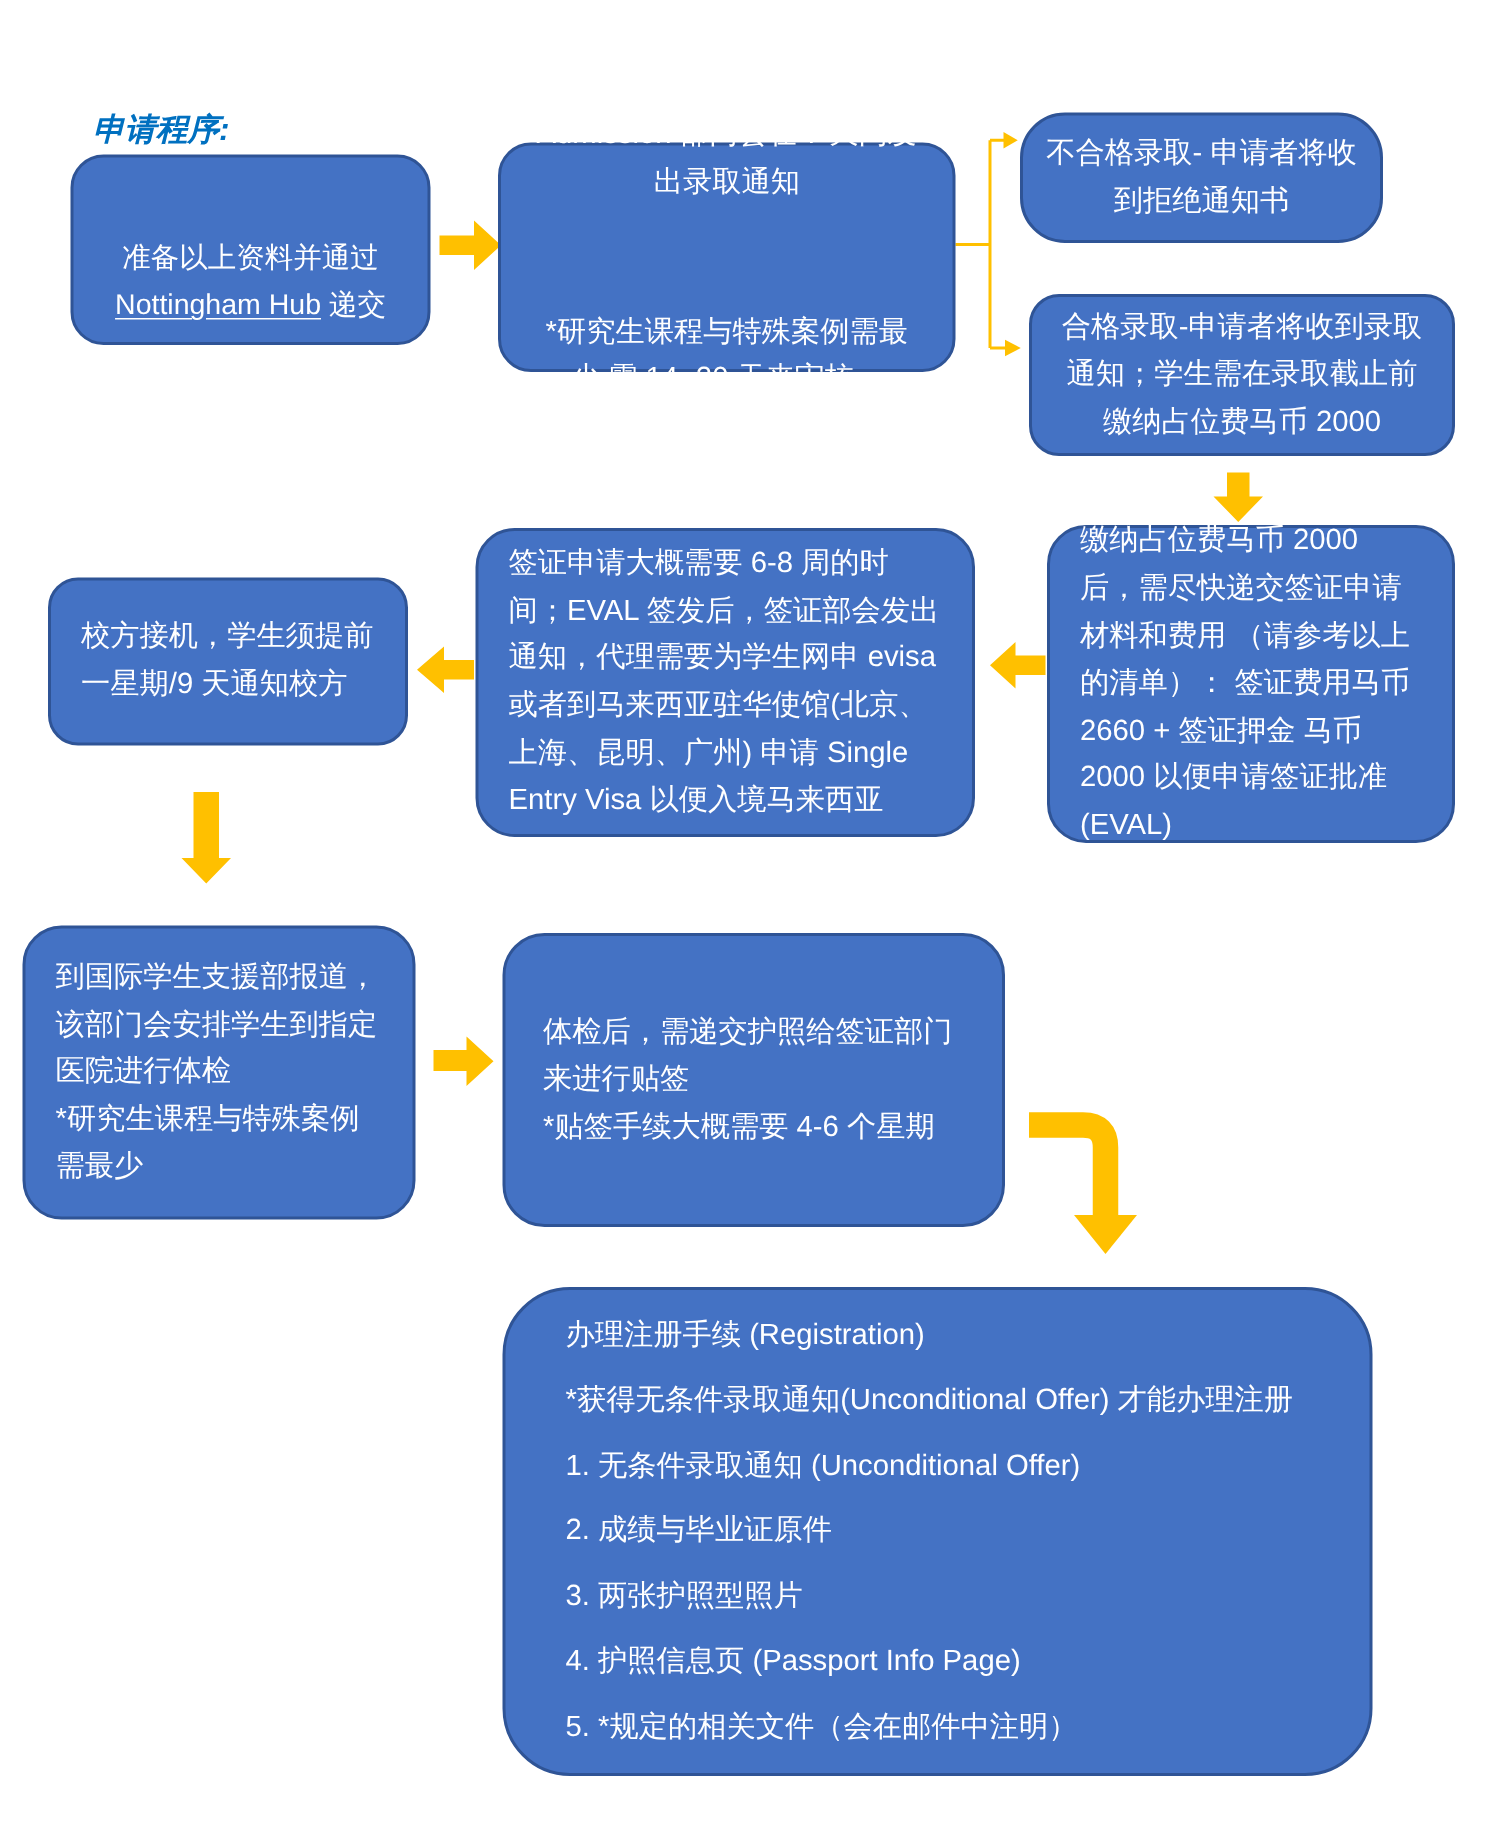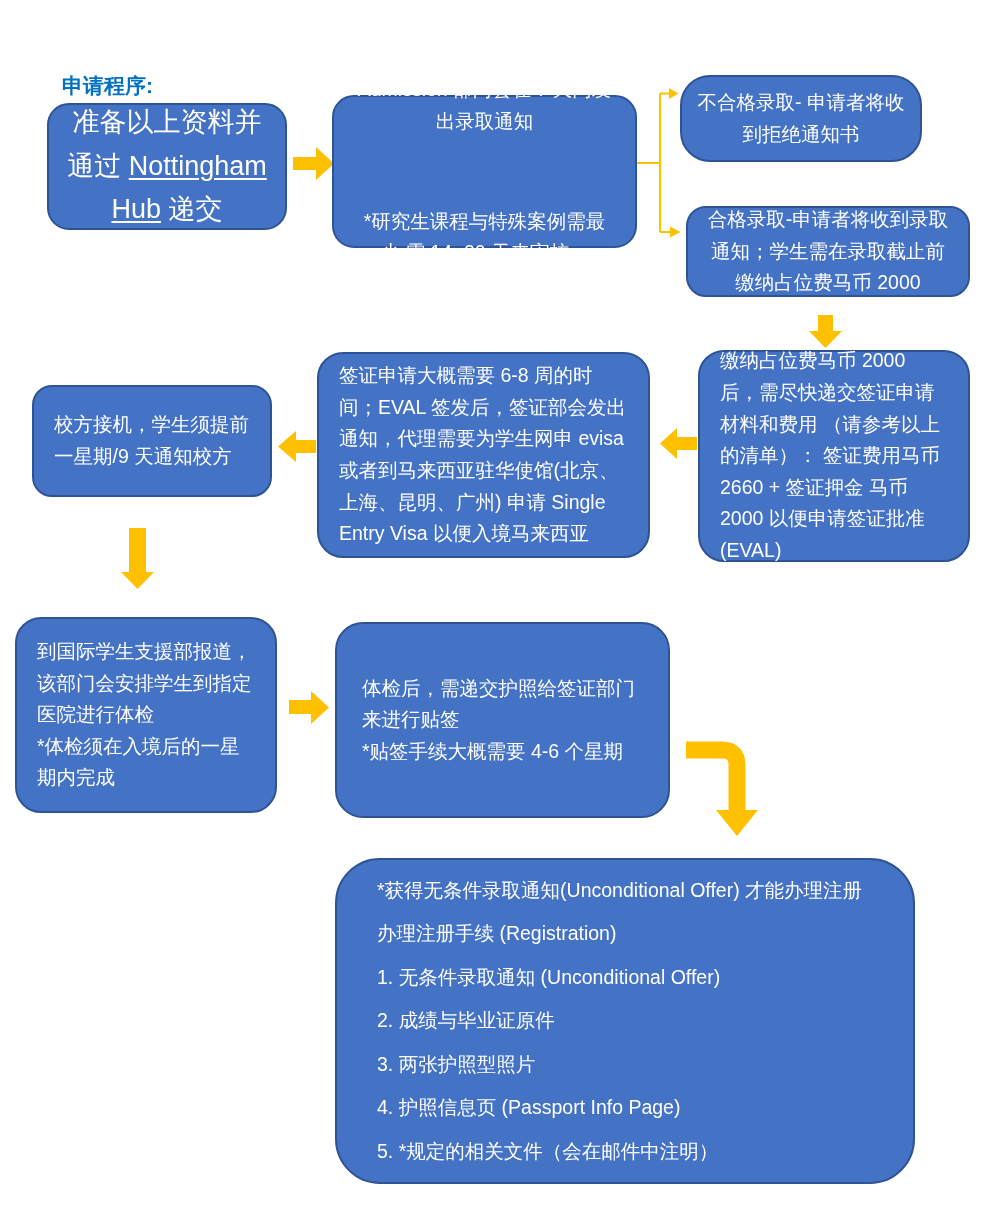--- a/index.html
+++ b/index.html
@@ -17,42 +17,43 @@
     background: #ffffff;
     font-family: "Liberation Sans", "DejaVu Sans", sans-serif;
     overflow: hidden;
   }
   .page-title {
     position: absolute;
     left: 62px; top: 72px;
     font-size: 21px;
     font-weight: bold;
     color: var(--title-color);
+    font-style: italic;
   }
   .flow-box {
     position: absolute;
     box-sizing: border-box;
     background: var(--box-fill);
     border: 2px solid var(--box-border);
     color: var(--text);
     display: flex;
     flex-direction: column;
     justify-content: center;
     font-size: 19.5px;
     line-height: 1.62;
   }
   .ta-center { text-align: center; }
   .ta-left { text-align: left; }
   .pre { white-space: pre-line; }
   .u-link { text-decoration: underline; text-underline-offset: 3px; }
 
-  #box-prepare      { left: 47px;  top: 103px; width: 240px; height: 127px; border-radius: 22px; padding: 8px 18px; font-size: 27px; }
+  #box-prepare      { left: 47px;  top: 103px; width: 240px; height: 127px; border-radius: 22px; padding: 8px 18px; font-size: 19px; justify-content: flex-end; }
   #box-admission    { left: 332px; top: 95px;  width: 305px; height: 153px; border-radius: 22px; padding: 8px 20px; gap: 48px; }
   #box-rejected     { left: 680px; top: 75px;  width: 242px; height: 87px;  border-radius: 30px; padding: 4px 15px; }
-  #box-accepted     { left: 686px; top: 206px; width: 284px; height: 91px; border-radius: 20px; padding: 4px 15px; }
+  #box-accepted     { left: 686px; top: 196px; width: 284px; height: 108px; border-radius: 20px; padding: 4px 15px; }
   #box-visa-fee     { left: 698px; top: 350px; width: 272px; height: 212px; border-radius: 26px; padding: 6px 20px; }
   #box-visa-process { left: 317px; top: 352px; width: 333px; height: 206px; border-radius: 26px; padding: 6px 20px; }
   #box-pickup       { left: 32px;  top: 385px; width: 240px; height: 112px; border-radius: 20px; padding: 4px 20px; }
   #box-report       { left: 15px;  top: 617px; width: 262px; height: 196px; border-radius: 26px; padding: 6px 20px; }
   #box-sticker      { left: 335px; top: 622px; width: 335px; height: 196px; border-radius: 28px; padding: 6px 25px; }
   #box-registration { left: 335px; top: 858px; width: 580px; height: 326px; border-radius: 45px; padding: 22px 40px; gap: 22px; }
   #box-registration .reg-item { line-height: 1.1; }
   .para2 { margin-top: 20px; }
   #arrow-layer { position: absolute; left: 0; top: 0; }
 </style>
@@ -120,31 +121,31 @@
   <div id="box-visa-process" class="flow-box ta-left">
     <div>签证申请大概需要 6-8 周的时间；EVAL 签发后，签证部会发出通知，代理需要为学生网申 evisa 或者到马来西亚驻华使馆(北京、上海、昆明、广州) 申请 Single Entry Visa 以便入境马来西亚</div>
   </div>
 
   <div id="box-pickup" class="flow-box ta-left">
     <div>校方接机，学生须提前一星期/9 天通知校方</div>
   </div>
 
   <div id="box-report" class="flow-box ta-left pre">
     <div class="pre">到国际学生支援部报道，该部门会安排学生到指定医院进行体检
-*体检须在入境后的一星期内完成</div>
+*研究生课程与特殊案例需最少</div>
   </div>
 
   <div id="box-sticker" class="flow-box ta-left pre">
     <div class="pre">体检后，需递交护照给签证部门来进行贴签
 *贴签手续大概需要 4-6 个星期</div>
   </div>
 
   <div id="box-registration" class="flow-box ta-left">
+    <div class="reg-item">办理注册手续 (Registration)</div>
     <div class="reg-item">*获得无条件录取通知(Unconditional Offer) 才能办理注册</div>
-    <div class="reg-item">办理注册手续 (Registration)</div>
     <div class="reg-item">1. 无条件录取通知 (Unconditional Offer)</div>
     <div class="reg-item">2. 成绩与毕业证原件</div>
     <div class="reg-item">3. 两张护照型照片</div>
     <div class="reg-item">4. 护照信息页 (Passport Info Page)</div>
     <div class="reg-item">5. *规定的相关文件（会在邮件中注明）</div>
   </div>
 
 </div>
 
 </body></html>

